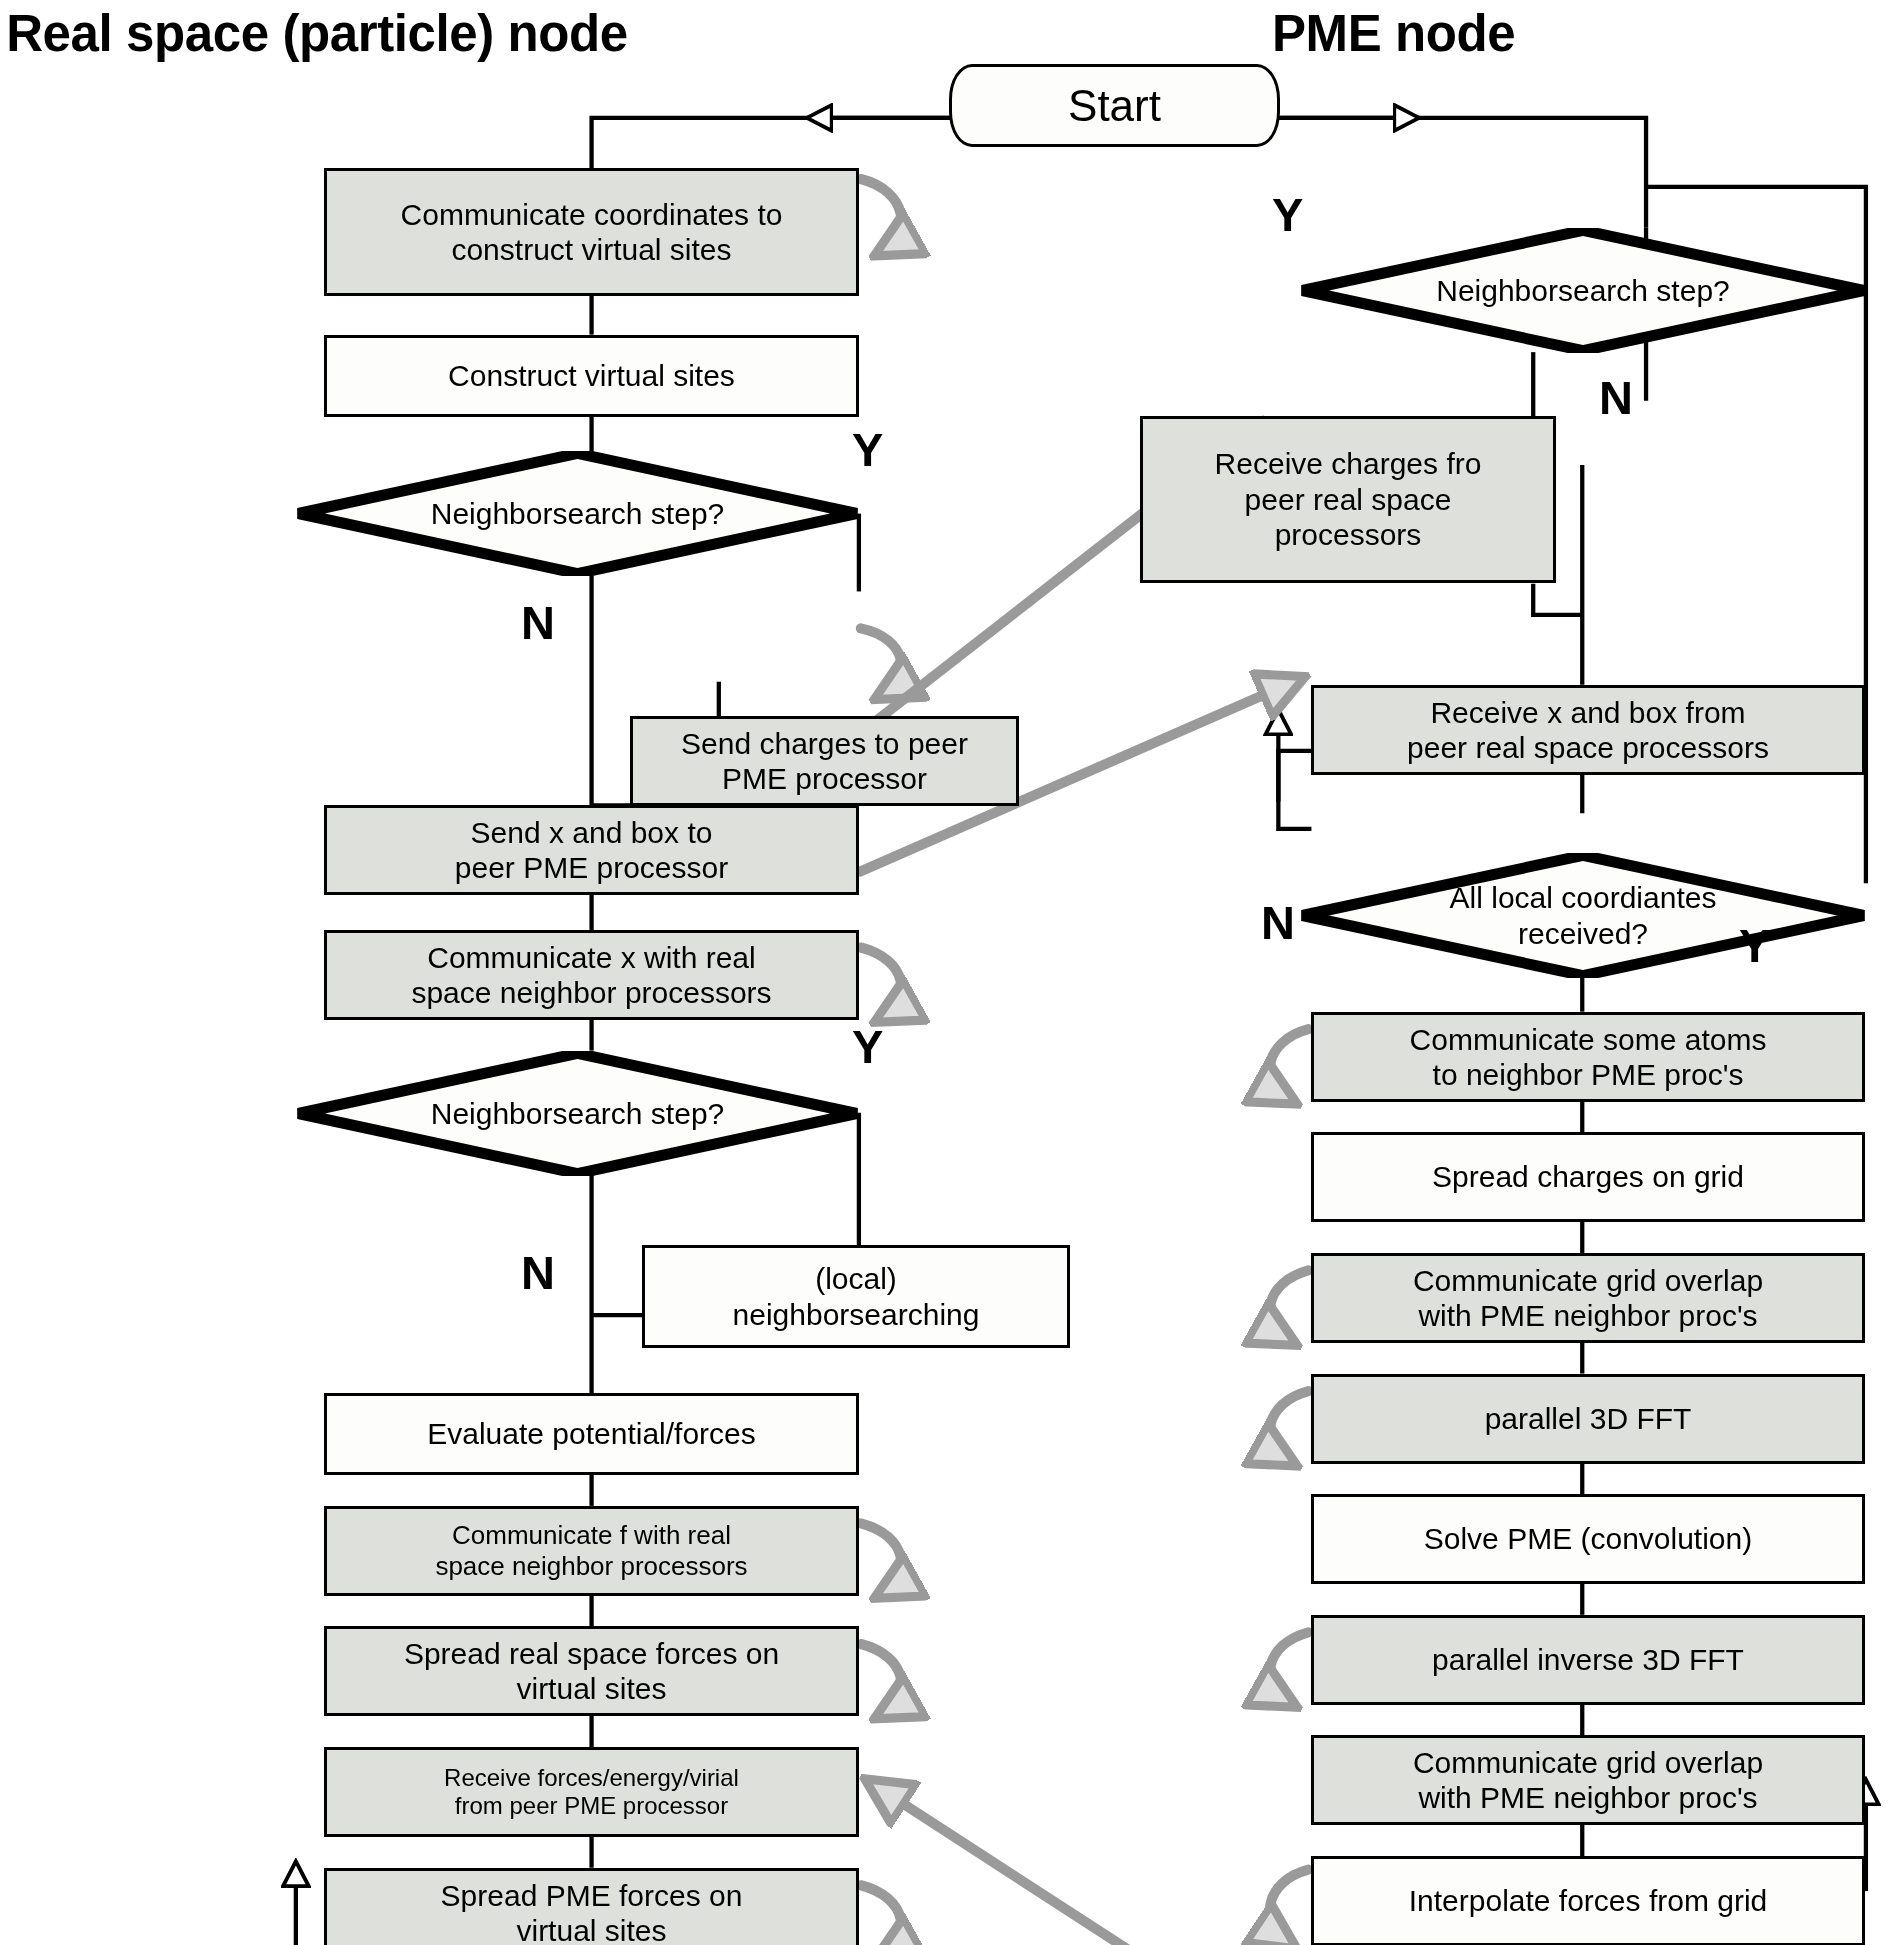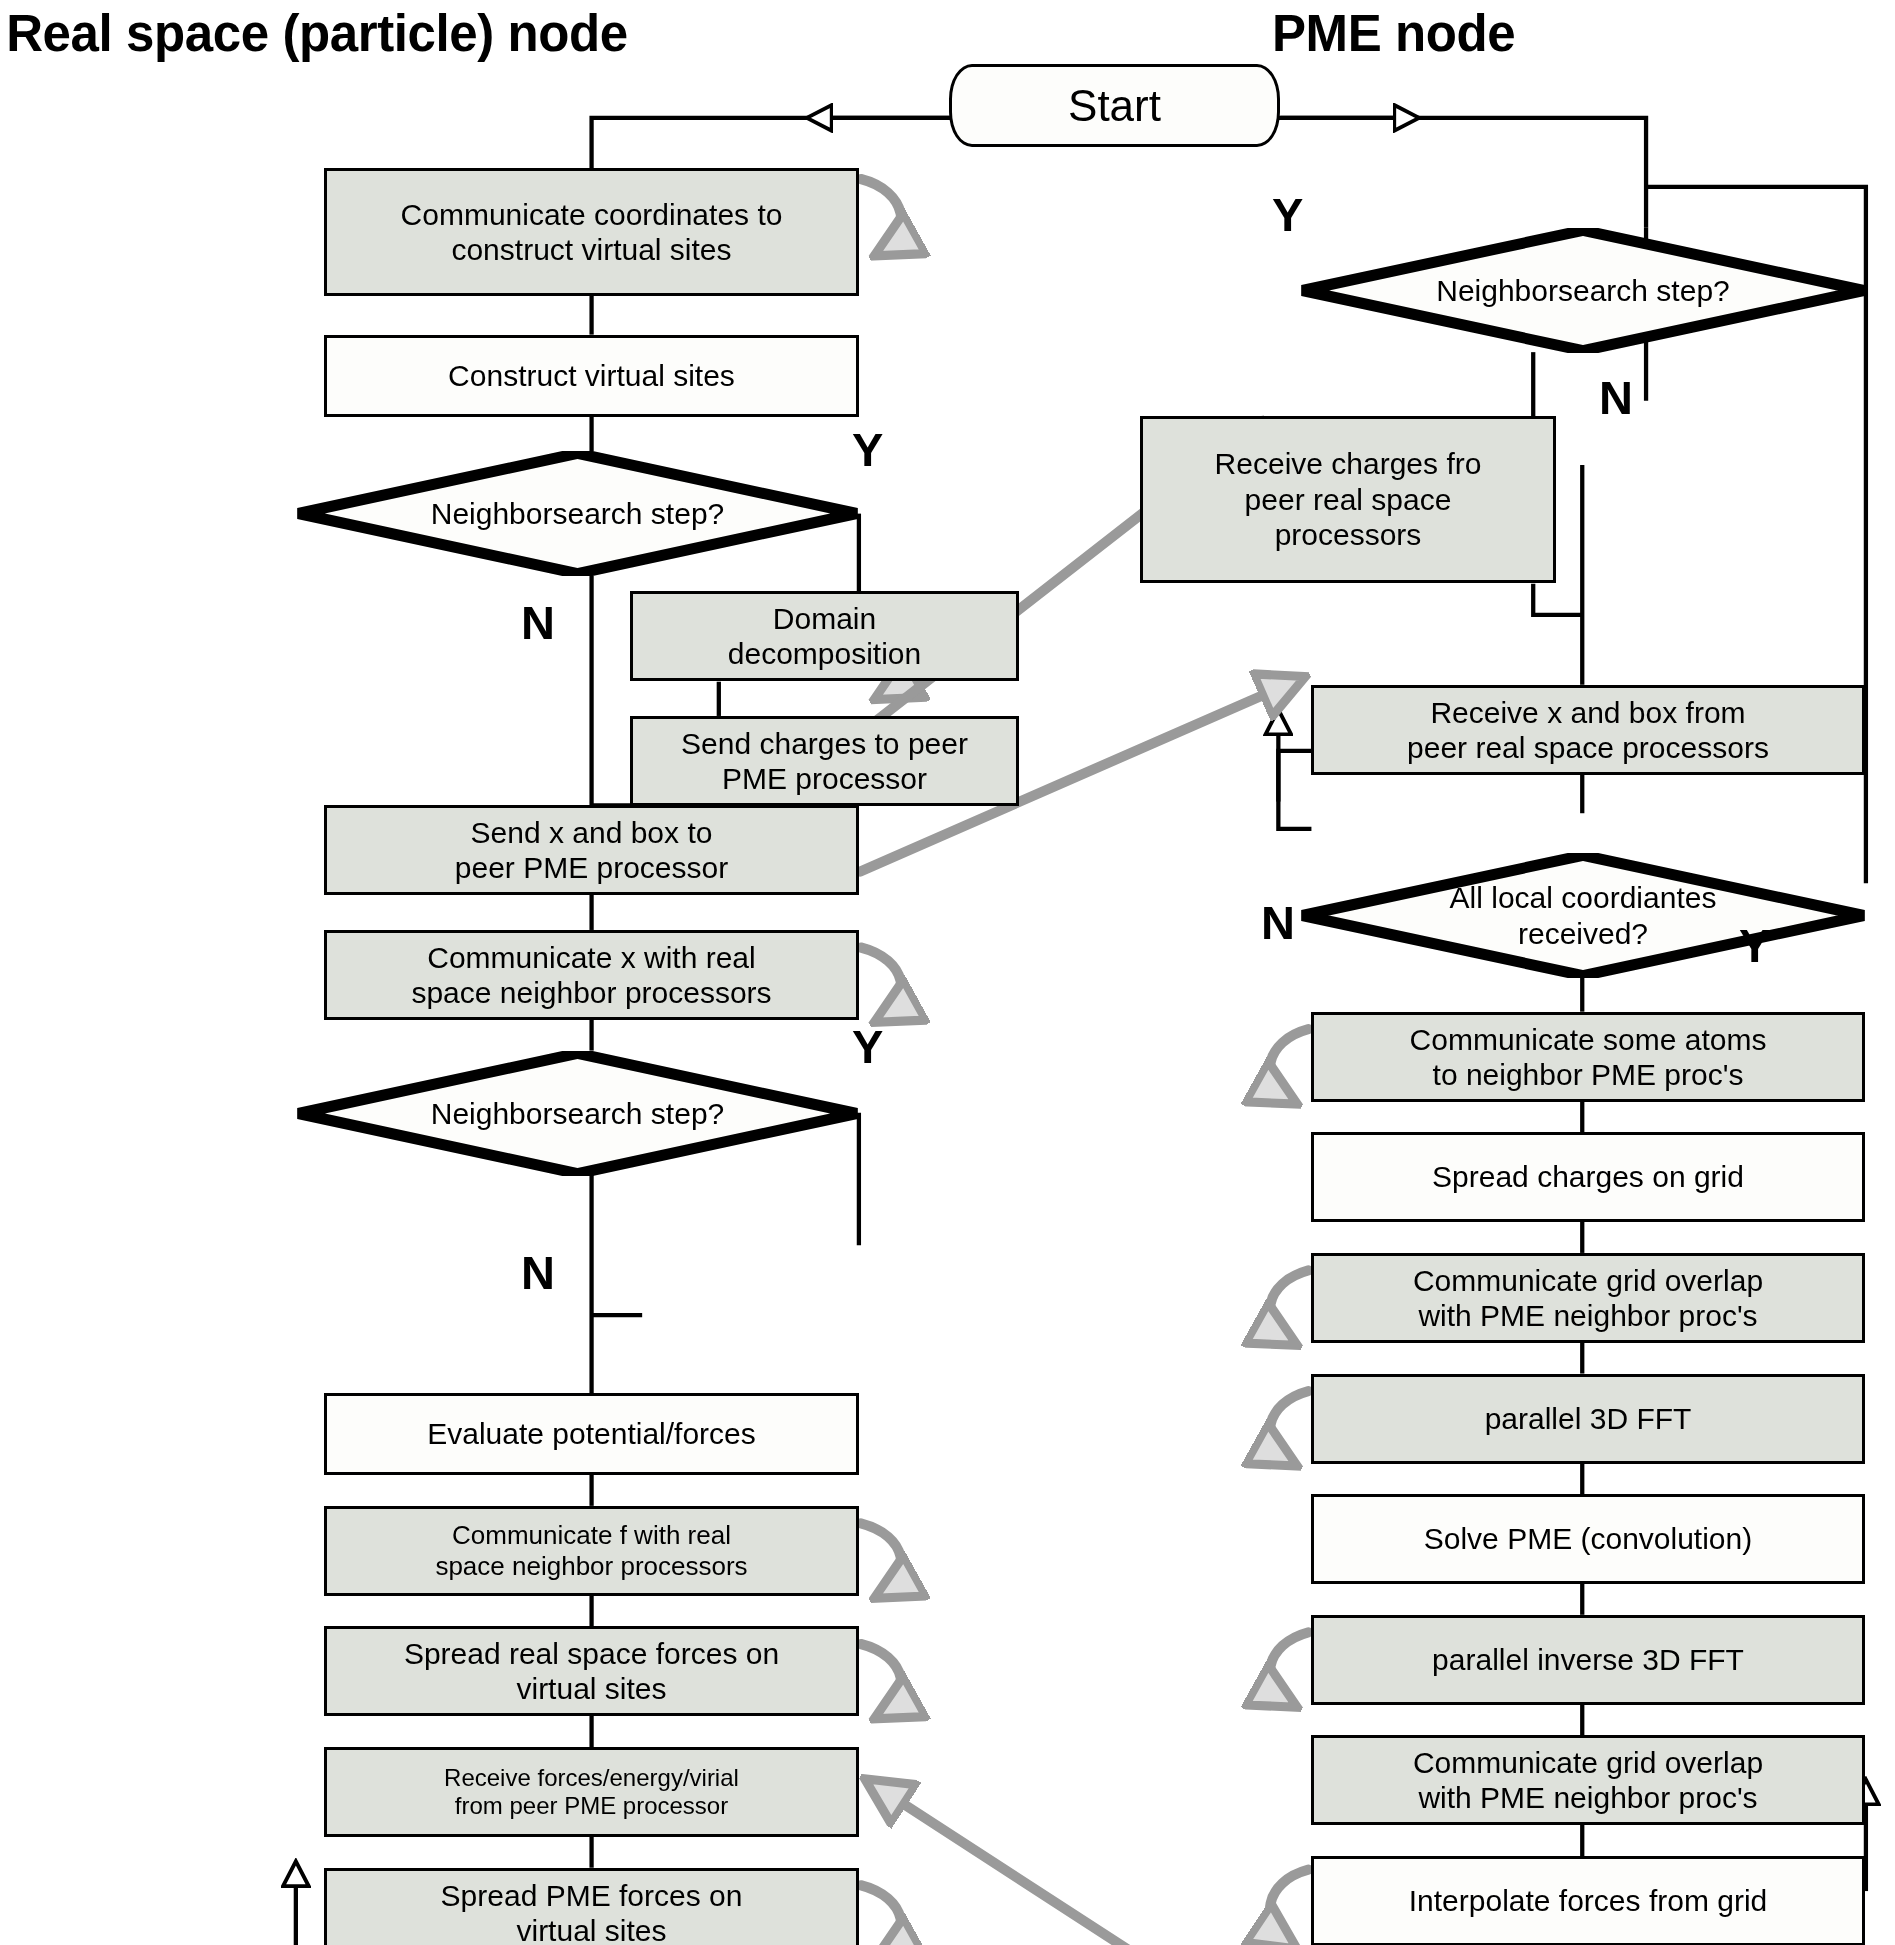--- a/index.html
+++ b/index.html
@@ -128,24 +128,20 @@
     <span style="white-space:pre-line;">Construct virtual sites</span>
   </div>
 
   <div class="node dec" style="left:296px;top:451px;width:563px;height:125px;font-size:30px;">
     <svg class="decbox" viewBox="0 0 1447 320" preserveAspectRatio="none">
       <polygon points="723.5,6 1441,160 723.5,314 6,160" fill="#fdfdfb" stroke="#000" stroke-width="11" vector-effect="non-scaling-stroke"></polygon>
     </svg>
     <span class="dectxt">Neighborsearch step?</span>
   </div>
 
-  <div class="node proc shade" style="left:630px;top:591px;width:389px;height:90px;font-size:30px;">
-    <span style="white-space:pre-line;">Domain
-decomposition</span>
-  </div>
 
   <div class="node proc shade" style="left:630px;top:716px;width:389px;height:90px;font-size:30px;">
     <span style="white-space:pre-line;">Send charges to peer
 PME processor</span>
   </div>
 
   <div class="node proc shade" style="left:324px;top:805px;width:535px;height:90px;font-size:30px;">
     <span style="white-space:pre-line;">Send x and box to
 peer PME processor</span>
   </div>
@@ -155,20 +151,24 @@
 space neighbor processors</span>
   </div>
 
   <div class="node dec" style="left:296px;top:1051px;width:563px;height:125px;font-size:30px;">
     <svg class="decbox" viewBox="0 0 1447 320" preserveAspectRatio="none">
       <polygon points="723.5,6 1441,160 723.5,314 6,160" fill="#fdfdfb" stroke="#000" stroke-width="11" vector-effect="non-scaling-stroke"></polygon>
     </svg>
     <span class="dectxt">Neighborsearch step?</span>
   </div>
 
+  <div class="node proc" style="left:642px;top:1245px;width:428px;height:103px;font-size:30px;">
+    <span style="white-space:pre-line;">(local)
+neighborsearching</span>
+  </div>
 
   <div class="node proc" style="left:324px;top:1393px;width:535px;height:82px;font-size:30px;">
     <span style="white-space:pre-line;">Evaluate potential/forces</span>
   </div>
 
   <div class="node proc shade" style="left:324px;top:1506px;width:535px;height:90px;font-size:26px;">
     <span style="white-space:pre-line;">Communicate f with real
 space neighbor processors</span>
   </div>
 

